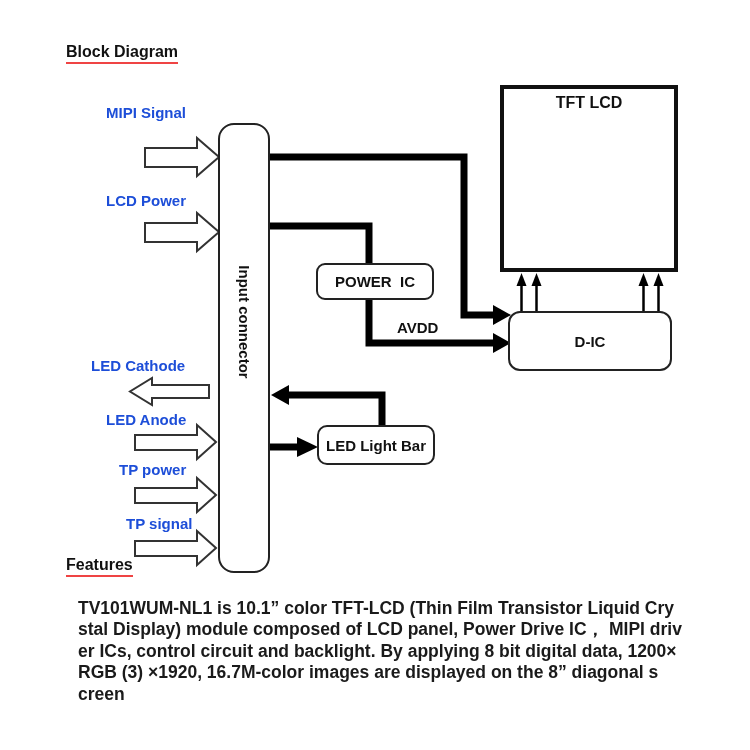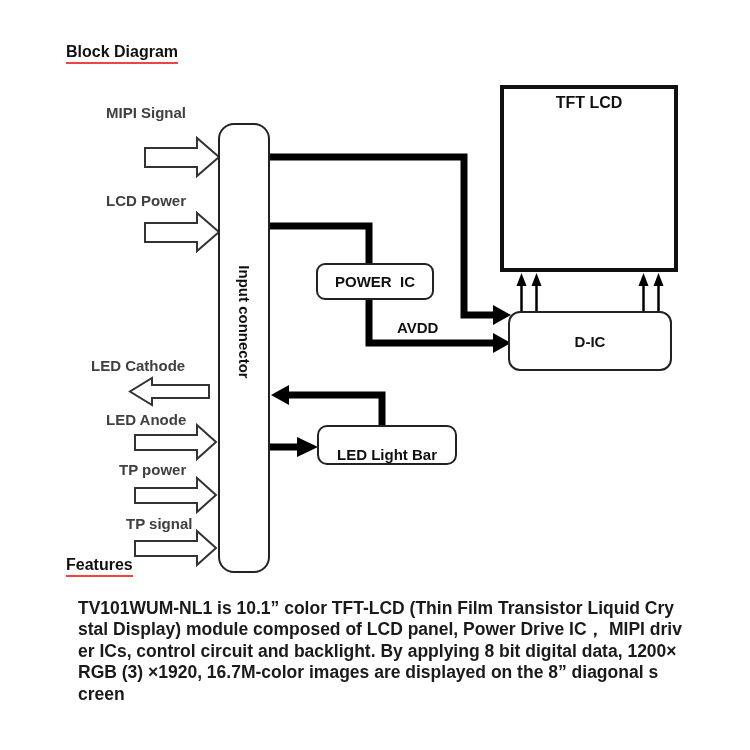--- a/index.html
+++ b/index.html
@@ -15,21 +15,21 @@
     position:absolute;
     font-size:16px;font-weight:bold;
     color:#111;
     border-bottom:2px solid #ef4444;
     padding-bottom:1px;
     white-space:nowrap;
   }
   .siglabel{
     position:absolute;
     font-size:15px;font-weight:bold;
-    color:#404040;white-space:nowrap;
+    color:#1d4ed8;white-space:nowrap;
   }
   .box{
     position:absolute;
     background:#ffffff;
     border:2px solid #222;
     box-sizing:border-box;
     display:flex;align-items:center;justify-content:center;
     z-index:2;
   }
   .blabel{
@@ -111,21 +111,21 @@
   </div>
 
   <div class="box" id="power-ic-box" style="left:316px;top:263px;width:118px;height:37px;">
     <span class="blabel">POWER  IC</span>
   </div>
 
   <div class="box" id="d-ic-box" style="left:508px;top:311px;width:164px;height:60px;">
     <span class="blabel">D-IC</span>
   </div>
 
-  <div class="box" id="led-bar-box" style="left:317px;top:425px;width:140px;height:40px;align-items:flex-end;">
+  <div class="box" id="led-bar-box" style="left:317px;top:425px;width:118px;height:40px;">
     <span class="blabel">LED Light Bar</span>
   </div>
 
   <div class="siglabel" style="left:106px;top:104px;">MIPI Signal</div>
   <div class="siglabel" style="left:106px;top:192px;">LCD Power</div>
   <div class="siglabel" style="left:91px;top:357px;">LED Cathode</div>
   <div class="siglabel" style="left:106px;top:411px;">LED Anode</div>
   <div class="siglabel" style="left:119px;top:461px;">TP power</div>
   <div class="siglabel" style="left:126px;top:515px;">TP signal</div>
   <div id="avdd-label">AVDD</div>

